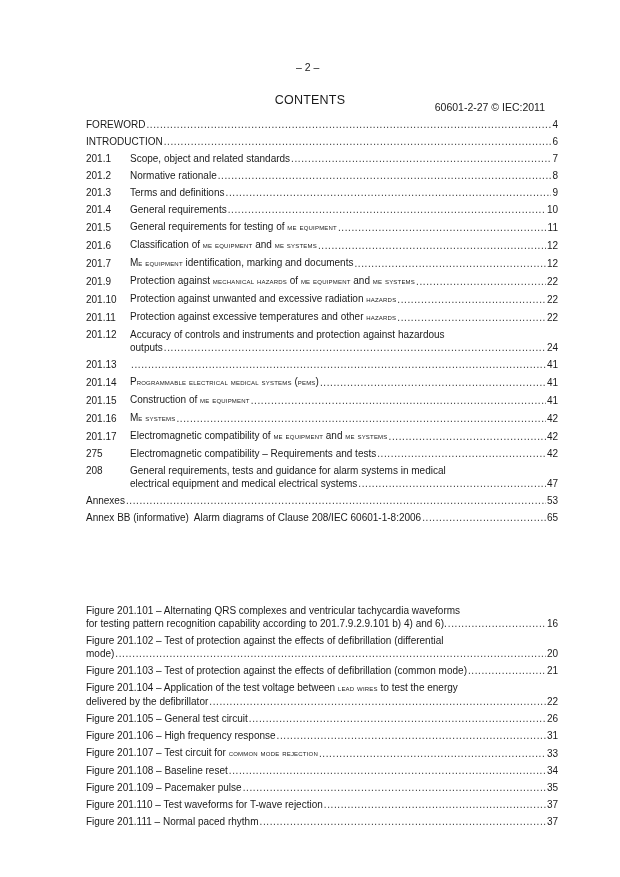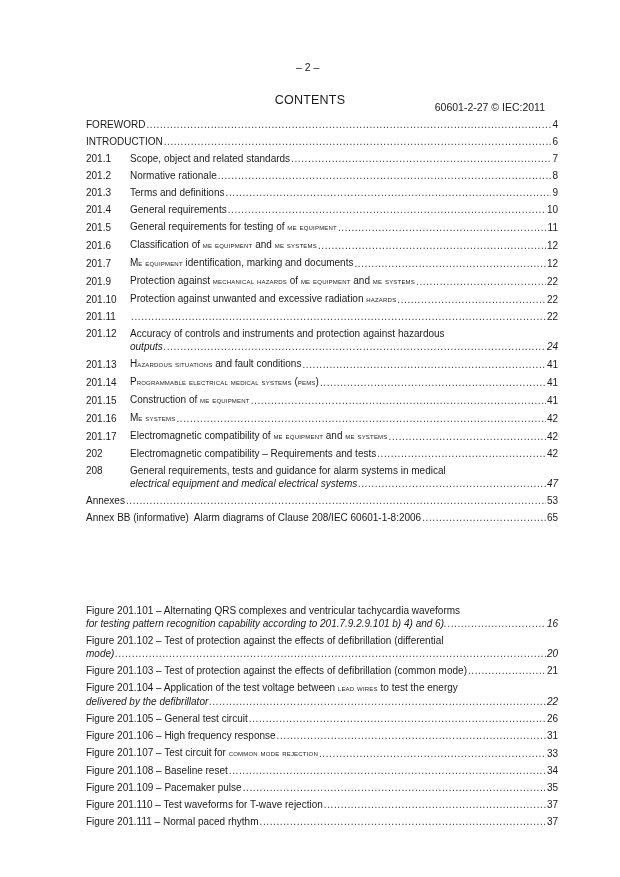--- a/index.html
+++ b/index.html
@@ -30,21 +30,21 @@
     .entry .leader {
       flex: 1 1 auto; overflow: hidden; min-width: 10px; margin: 0 1px;
       letter-spacing: 0.6px; color: #333;
     }
     .entry .leader::before {
       content: "................................................................................................................................................................................................................................";
     }
     .entry .page { flex: 0 0 auto; text-align: right; }
     .sc { font-variant: small-caps; text-transform: lowercase; font-size: 0.92em; letter-spacing: 0.2px; }
     .wrapbox { display: flex; flex-direction: column; flex: 1 1 auto; min-width: 0; }
-    .wrapbox .line2 { display: flex; align-items: center; font-style: italic; }
+    .wrapbox .line2 { display: flex; align-items: center; }
   </style>
 </head>
 <body>
 
 <div class="page-header">
   <span class="page-number">– 2 –</span>
   <span class="doc-ref">60601-2-27 © IEC:2011</span>
 </div>
 
 <div class="contents-title">CONTENTS</div>
@@ -121,39 +121,39 @@
 
   <div class="entry">
     <span class="num">201.10</span>
     <span class="title nowrap"><span>Protection against unwanted and excessive radiation </span><span class="sc">HAZARDS</span></span>
     <span class="leader"></span>
     <span class="page">22</span>
   </div>
 
   <div class="entry">
     <span class="num">201.11</span>
+    <span class="title nowrap"><span>Protection against excessive temperatures and other </span><span class="sc">HAZARDS</span></span>
     <span class="leader"></span>
     <span class="page">22</span>
   </div>
 
   <div class="entry">
     <span class="num" style="align-self:flex-start">201.12</span>
     <div class="wrapbox">
       <span class="title nowrap">Accuracy of controls and instruments and protection against hazardous</span>
       <div class="line2">
         <span class="title nowrap">outputs</span>
         <span class="leader"></span>
         <span class="page">24</span>
       </div>
     </div>
   </div>
 
   <div class="entry">
     <span class="num">201.13</span>
-    <span class="title nowrap"><span>H</span><span class="sc">AZARDOUS SITUATIONS</span><span> and fault conditions</span></span>
     <span class="leader"></span>
     <span class="page">41</span>
   </div>
 
   <div class="entry">
     <span class="num">201.14</span>
     <span class="title nowrap"><span>P</span><span class="sc">ROGRAMMABLE ELECTRICAL MEDICAL SYSTEMS</span><span> (</span><span class="sc">PEMS</span><span>)</span></span>
     <span class="leader"></span>
     <span class="page">41</span>
   </div>
@@ -173,21 +173,21 @@
   </div>
 
   <div class="entry">
     <span class="num">201.17</span>
     <span class="title nowrap"><span>Electromagnetic compatibility of </span><span class="sc">ME EQUIPMENT</span><span> and </span><span class="sc">ME SYSTEMS</span></span>
     <span class="leader"></span>
     <span class="page">42</span>
   </div>
 
   <div class="entry">
-    <span class="num">202</span>
+    <span class="num">275</span>
     <span class="title nowrap">Electromagnetic compatibility – Requirements and tests</span>
     <span class="leader"></span>
     <span class="page">42</span>
   </div>
 
   <div class="entry">
     <span class="num" style="align-self:flex-start">208</span>
     <div class="wrapbox">
       <span class="title nowrap">General requirements, tests and guidance for alarm systems in medical</span>
       <div class="line2">

